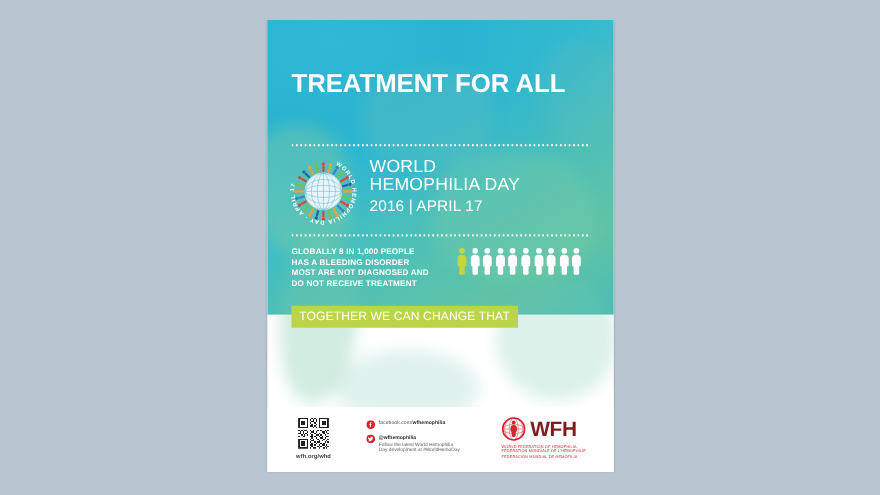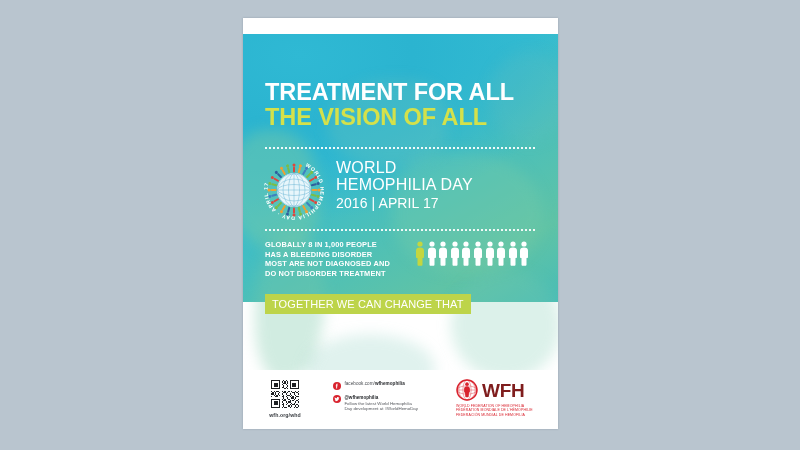--- a/index.html
+++ b/index.html
@@ -24,21 +24,21 @@
     width: 315px;
     height: 411px;
     background: #ffffff;
     overflow: hidden;
     box-shadow: 0 0 2px rgba(40,60,75,.25);
   }
 
   
   #poster-body {
     position: absolute;
-    left: 0; top: 16px;
+    left: 0; top: 0;
     width: 315px;
     height: 268px;
     background:
       radial-gradient(120% 85% at 18% 8%, #2fb9d4 0%, #2bb4d0 30%, rgba(43,180,208,0) 72%),
       linear-gradient(150deg, #2fbad5 0%, #36bcd0 38%, #4ec0b7 62%, #5fc3a6 82%, #49bdb6 100%);
   }
 
   
   .map-wash { position: absolute; border-radius: 50%; filter: blur(7px); pointer-events: none; }
   .mw1 { left:-16px;  top:96px;  width:92px;  height:120px; background: rgba(132,205,158,.40); border-radius: 48% 52% 38% 62%; }
@@ -145,21 +145,20 @@
       <div class="map-wash mw2"></div>
       <div class="map-wash mw3"></div>
       <div class="map-wash mw4"></div>
       <div class="map-wash mw5"></div>
       <div class="map-wash mw6"></div>
       <div class="map-wash mw7"></div>
     </div>
 
     <div id="headline">
       <div class="hl-line hl-1">TREATMENT FOR ALL</div>
-      <div class="hl-line hl-2">THE VISION OF ALL</div>
     </div>
 
     <div class="rule" id="rule-top"></div>
 
     <div id="lockup">
 
       <div id="globe-mark">
         <svg viewBox="0 0 64 64" width="64" height="64" aria-hidden="true">
           <defs>
             <path id="ringpath" d="M32,32 m0,-26.5 a26.5,26.5 0 1,1 -0.1,0" fill="none"></path>
@@ -287,21 +286,21 @@
         <div class="whd-l3">2016 | APRIL 17</div>
       </div>
     </div>
 
     <div class="rule" id="rule-mid"></div>
 
     <div id="stat-block">
       <div class="stat-line">GLOBALLY 8 IN 1,000 PEOPLE</div>
       <div class="stat-line">HAS A BLEEDING DISORDER</div>
       <div class="stat-line">MOST ARE NOT DIAGNOSED AND</div>
-      <div class="stat-line">DO NOT DISORDER TREATMENT</div>
+      <div class="stat-line">DO NOT RECEIVE TREATMENT</div>
     </div>
 
     <div id="pictogram">
         <svg viewBox="0 0 10 25" class="person">
           <circle cx="5" cy="3" r="2.6" fill="#c4d63f"></circle>
           <path d="M5 6.6c-2.6 0-4 1.2-4 3.1v6.2c0 .7.4 1.1 1 1.1h.5v6.5c0 .8.4 1.3 1.1 1.3h2.8c.7 0 1.1-.5 1.1-1.3V17H8c.6 0 1-.4 1-1.1V9.7c0-1.9-1.4-3.1-4-3.1z" fill="#c4d63f"></path>
         </svg>
         <svg viewBox="0 0 10 25" class="person">
           <circle cx="5" cy="3" r="2.6" fill="#ffffff"></circle>
           <path d="M5 6.6c-2.6 0-4 1.2-4 3.1v6.2c0 .7.4 1.1 1 1.1h.5v6.5c0 .8.4 1.3 1.1 1.3h2.8c.7 0 1.1-.5 1.1-1.3V17H8c.6 0 1-.4 1-1.1V9.7c0-1.9-1.4-3.1-4-3.1z" fill="#ffffff"></path>

